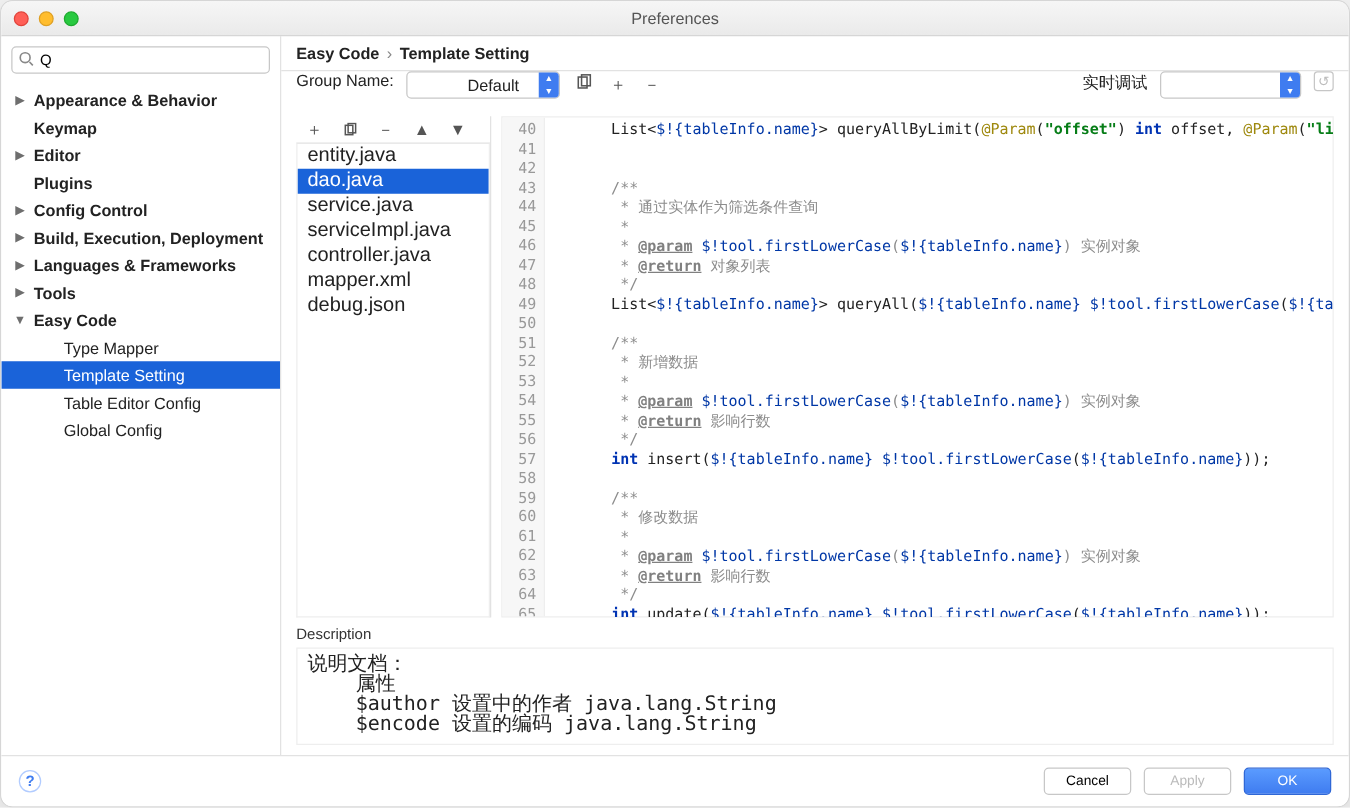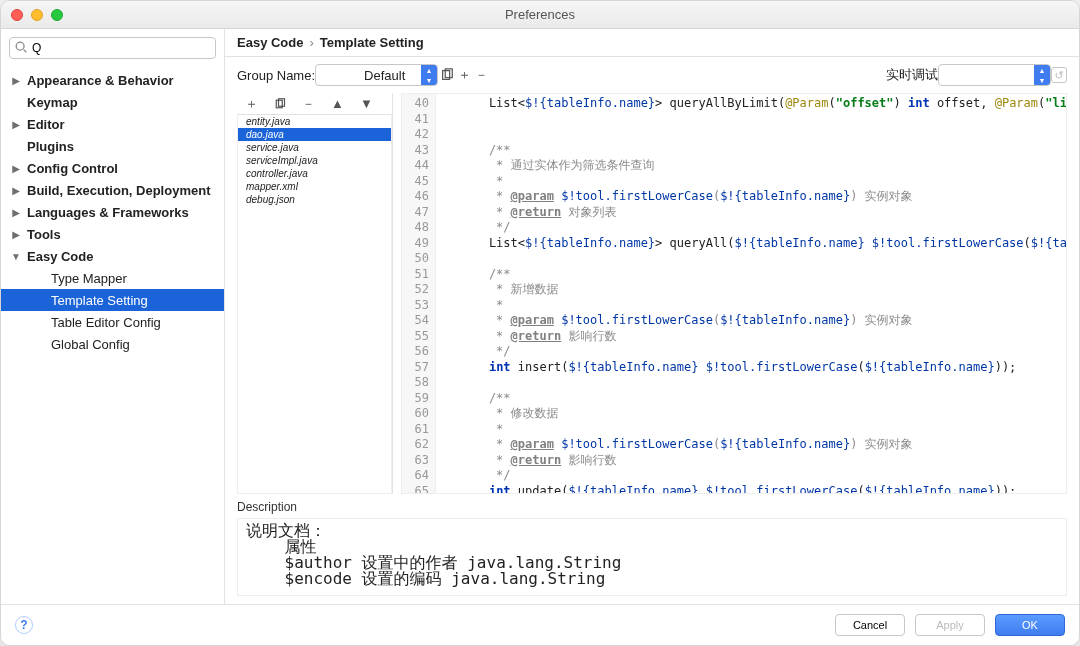--- a/index.html
+++ b/index.html
@@ -43,43 +43,43 @@
                     color: #6e6e6e; font-size: 10px; margin-right: 4px; }
   .nav-item.bold > .label { font-weight: 600; }
   .nav-item .label { white-space: nowrap; }
 
   .content { flex: 1; display: flex; flex-direction: column; min-width: 0; }
   .breadcrumb { height: 28px; display: flex; align-items: center;
                 padding: 0 12px; gap: 6px; border-bottom: 1px solid #e2e2e2;
                 font-weight: 600; }
   .breadcrumb .sep { color: #888; font-weight: 400; }
 
-  .row-group { height: 36px; display: flex; align-items: center;
-               padding: 0 12px; }
+  .row-group { height: 36px; display: flex; 
+               padding: 0 12px; gap: 10px; }
   .row-group .spacer { flex: 1; }
   .select { border: 1px solid #c7c7c7; border-radius: 4px; height: 22px;
             display: inline-flex; align-items: stretch; background: #fff; padding-left: 40px; }
   .select .val { padding: 2px 8px; min-width: 65px; display: flex; align-items: center; }
   .select .stepper { width: 16px; background: #3f7cf0; border-radius: 0 3px 3px 0;
                      display: flex; flex-direction: column; }
   .select .stepper div { flex: 1; display:flex; align-items:center; justify-content:center;
                          color: #fff; font-size: 7px; }
   .icon-btn { color: #555; cursor: default; font-size: 13px; padding: 2px; }
   .reset-icon { width:16px; height:16px; border:1px solid #c6c6c6; border-radius:3px;
                 display:inline-flex; align-items:center; justify-content:center;
                 color:#bbb; font-size:11px; }
 
   .split { flex: 1; display: flex; min-height: 0; padding: 0 12px; gap: 8px; }
   .file-pane { width: 156px; display: flex; flex-direction: column;
                border-right: 1px solid #e2e2e2; }
   .file-toolbar { height: 22px; border-bottom: 1px solid #e2e2e2;
                   display: flex; align-items: center; gap: 12px; padding: 0 6px;
                   color: #555; }
   .file-list { flex: 1; overflow: auto; border: 1px solid #eee; border-top: none; }
-  .file-item { padding: 1px 8px; font-size: 10px; cursor: default; font-style: italic; }
+  .file-item { padding: 1px 8px; font-size: 16px; cursor: default; }
   .file-item.selected { background: #1a63d9; color: #fff; }
 
   .editor-pane { flex: 1; display: flex; flex-direction: column; min-width: 0; min-height: 0;}
   .editor { flex: 1; display: flex; min-height: 0; overflow: hidden;
             border: 1px solid #eee; font-family: Menlo, Consolas, monospace;
             font-size: 12px; background: #fff; }
   .gutter { width: 34px; background: #f7f7f7; border-right: 1px solid #eee;
             text-align: right; padding: 2px 6px 2px 2px; color: #999;
             line-height: 15.5px; user-select: none; white-space: pre; font-family: Menlo, Consolas, monospace; font-size: 12px;}
   .code { flex: 1; padding: 2px 0 2px 24px; line-height: 15.5px;

